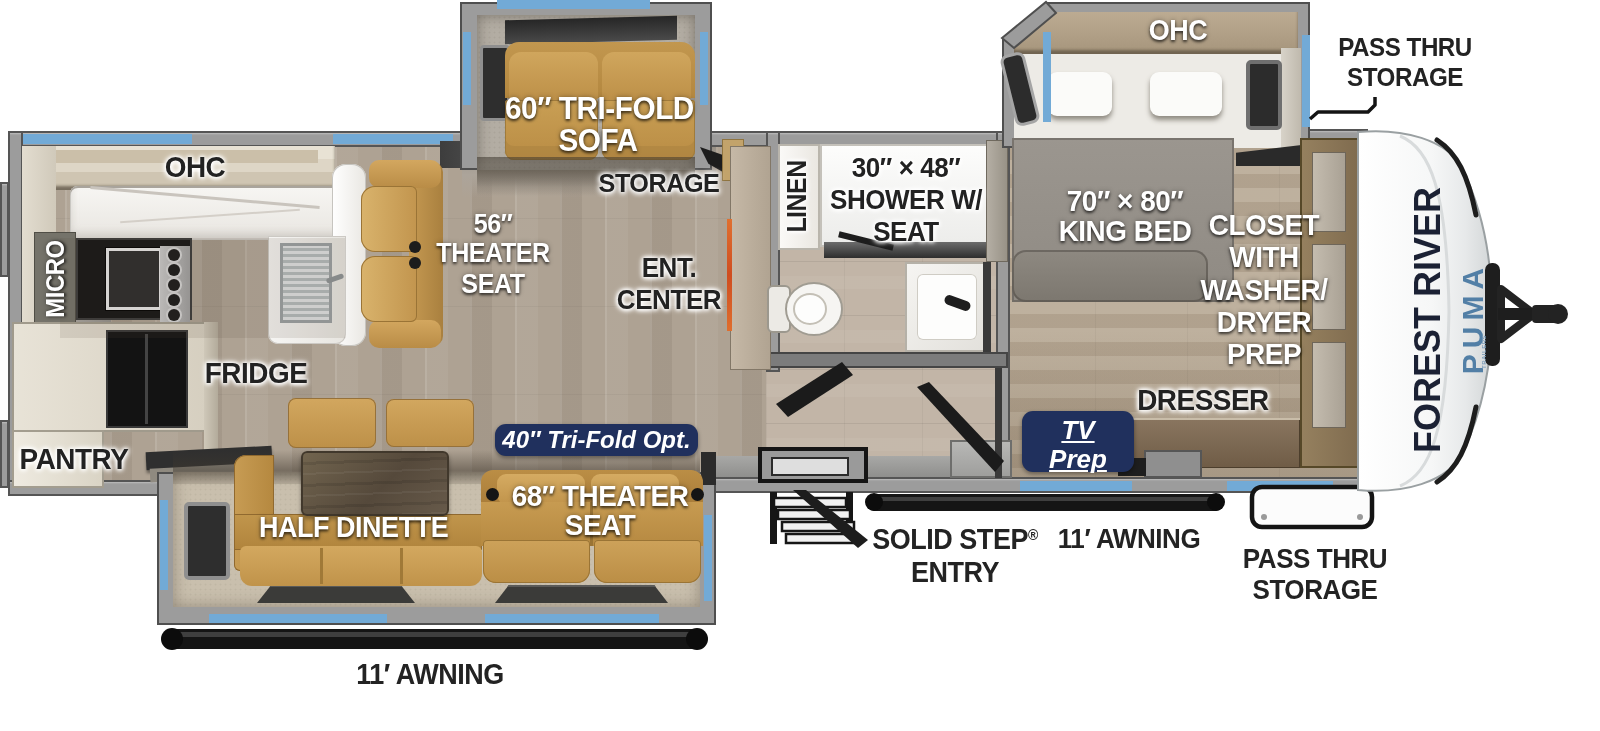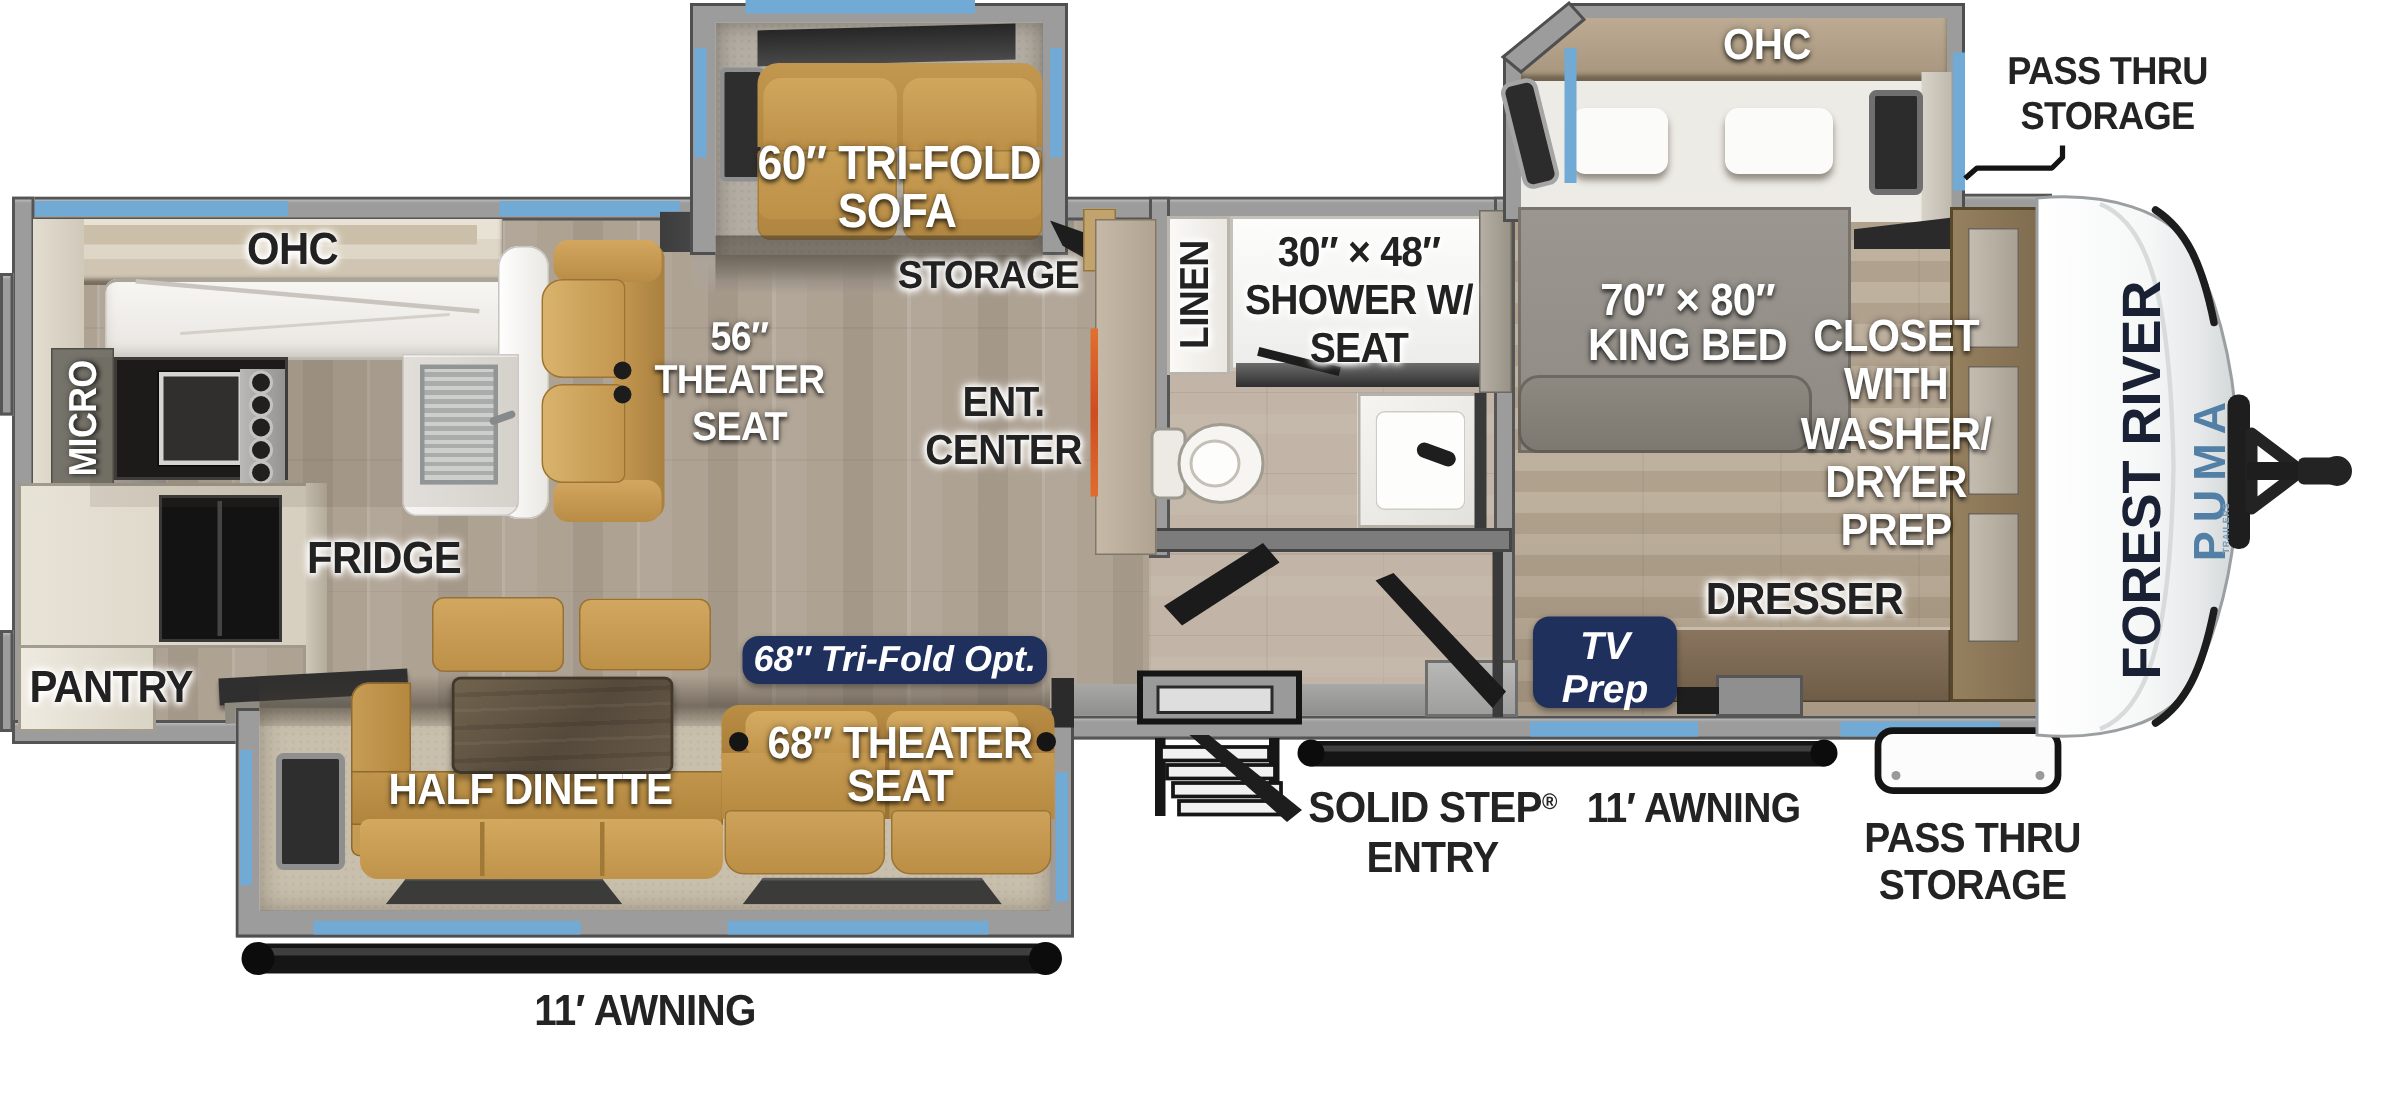--- a/index.html
+++ b/index.html
@@ -347,23 +347,23 @@
   <div class="a lab lbp cond" style="left:1305px;top:34px;width:200px;font-size:26px;">PASS THRU</div>
   <div class="a lab lbp cond" style="left:1305px;top:64px;width:200px;font-size:26px;">STORAGE</div>
   <div class="a lab lbw cond" style="left:1025px;top:186px;width:200px;font-size:30px;">70″ × 80″</div>
   <div class="a lab lbw cond" style="left:1025px;top:216px;width:200px;font-size:30px;">KING BED</div>
   <div class="a lab lbw cond" style="left:1164px;top:210px;width:200px;font-size:30px;">CLOSET</div>
   <div class="a lab lbw cond" style="left:1164px;top:242px;width:200px;font-size:30px;">WITH</div>
   <div class="a lab lbw cond" style="left:1164px;top:275px;width:200px;font-size:30px;">WASHER/</div>
   <div class="a lab lbw cond" style="left:1164px;top:307px;width:200px;font-size:30px;">DRYER</div>
   <div class="a lab lbw cond" style="left:1164px;top:339px;width:200px;font-size:30px;">PREP</div>
   <div class="a lab lbk cond" style="left:1103px;top:385px;width:200px;font-size:30px;">DRESSER</div>
-  <div class="a badge" style="left:1022px;top:411px;width:96px;height:61px;font-size:26px;line-height:1.12;padding-top:5px;box-sizing:border-box;">TV<br>Prep</div>
+  <div class="a badge" style="left:1022px;top:411px;width:112px;height:61px;font-size:26px;line-height:1.12;padding-top:5px;box-sizing:border-box;text-decoration:underline;">TV<br>Prep</div>
   <div class="a lab lbw cond" style="left:252px;top:513px;width:200px;font-size:29px;">HALF DINETTE</div>
-  <div class="a badge" style="left:495px;top:424px;width:203px;height:32px;font-size:24px;line-height:32px;">68″ Tri-Fold Opt.</div>
+  <div class="a badge" style="left:495px;top:424px;width:203px;height:32px;font-size:24px;line-height:32px;">40″ Tri-Fold Opt.</div>
   <div class="a lab lbw cond" style="left:500px;top:481px;width:200px;font-size:30px;">68″ THEATER</div>
   <div class="a lab lbw cond" style="left:500px;top:510px;width:200px;font-size:30px;">SEAT</div>
   <div class="a lab lbp cond" style="left:855px;top:525px;width:200px;font-size:29px;">SOLID STEP<span style="font-size:15px;vertical-align:9px;">®</span></div>
   <div class="a lab lbp cond" style="left:855px;top:558px;width:200px;font-size:29px;">ENTRY</div>
   <div class="a lab lbp cond" style="left:1029px;top:525px;width:200px;font-size:28px;">11′ AWNING</div>
   <div class="a lab lbp cond" style="left:330px;top:660px;width:200px;font-size:29px;">11′ AWNING</div>
   <div class="a lab lbp cond" style="left:1215px;top:545px;width:200px;font-size:28px;">PASS THRU</div>
   <div class="a lab lbp cond" style="left:1215px;top:576px;width:200px;font-size:28px;">STORAGE</div>
 
 </div>

